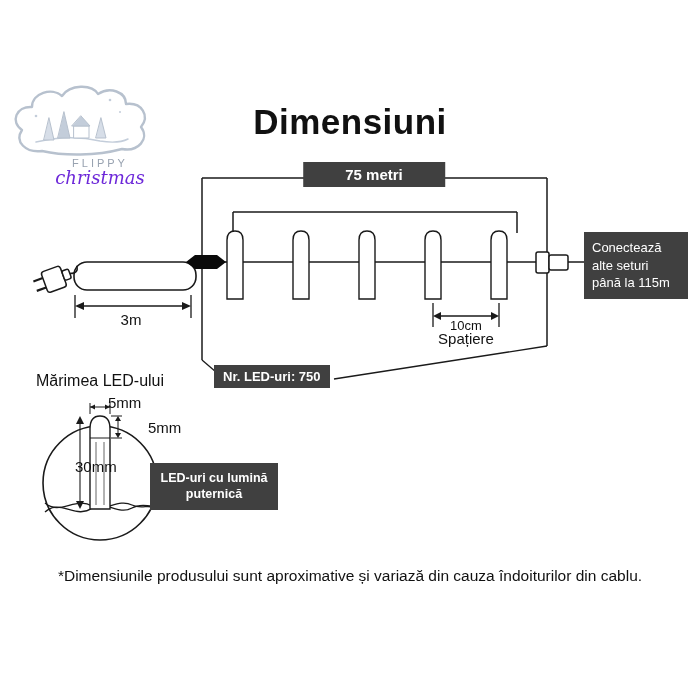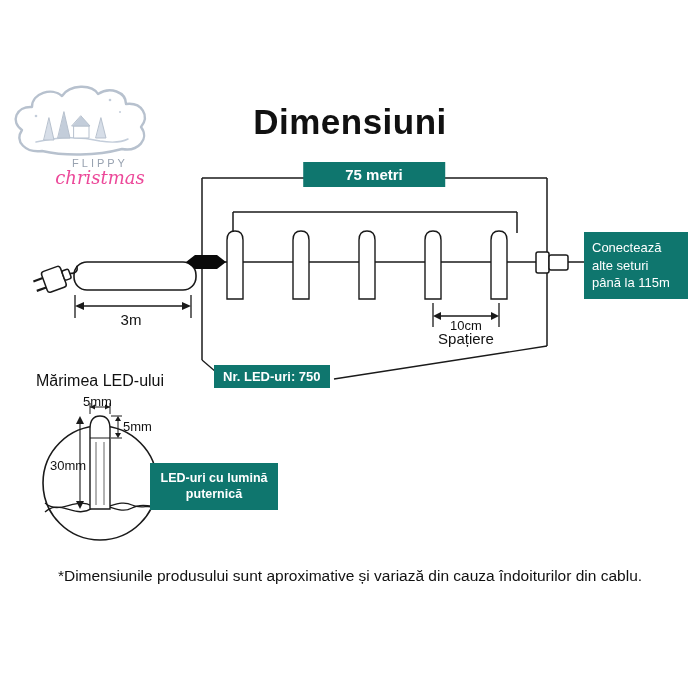--- a/index.html
+++ b/index.html
@@ -1,47 +1,47 @@
 <!DOCTYPE html>
 <html><head>
 <meta charset="utf-8">
 <style>
   html,body{margin:0;padding:0;background:#fff;}
   #stage{
     position:relative;width:700px;height:700px;background:#ffffff;
     font-family:"Liberation Sans",sans-serif;color:#111;overflow:hidden;
   }
   .abs{position:absolute;}
-  .badge{background:#0f766e;color:#ffffff;display:inline-block;}
+  .badge{background:#404040;color:#ffffff;display:inline-block;}
   .ctr{transform:translateX(-50%);white-space:nowrap;}
 
   #page-title{top:102px;left:0;right:0;text-align:center;font-size:35px;font-weight:700;letter-spacing:.5px;}
 
   #total-length-label{left:374px;top:162px;font-size:15px;font-weight:700;padding:4px 42px;}
   #sections-label{left:374px;top:197px;font-size:13.5px;font-weight:600;padding:3px 12px;}
 
   #lead-length-label{left:131px;top:311px;font-size:15px;}
   #spacing-value-label{left:466px;top:307px;font-size:13px;background:#fff;padding:0 5px;margin-top:11px;}
   #spacing-word{left:466px;top:330px;font-size:15px;}
 
   #led-count-badge{left:214px;top:365px;font-size:13px;font-weight:600;padding:4px 9px;white-space:nowrap;}
   #connect-note-badge{left:584px;top:232px;width:88px;font-size:13px;font-weight:400;padding:7px 8px;line-height:1.35;}
 
   #led-size-heading{left:36px;top:372px;font-size:16px;}
   #led-note-badge{left:150px;top:463px;width:112px;font-size:12.5px;font-weight:600;padding:7px 8px;line-height:1.3;text-align:center;}
 
-  .dim-lbl{font-size:13px;color:#111;}
+  .dim-lbl{font-size:15px;color:#111;margin-left:25px;}
   #dim-top-width{left:83px;top:394px;}
   #dim-cap-height{left:123px;top:419px;}
   #dim-body-height{left:50px;top:458px;}
 
   #footnote{left:0;right:0;top:567px;text-align:center;font-size:15.5px;}
 
   #logo-brand-name{left:100px;top:157px;font-size:11px;font-weight:400;letter-spacing:3px;color:#98a2b0;}
-  #logo-brand-script{left:100px;top:167px;font-size:18px;color:#ec4899;font-family:"DejaVu Serif",serif;font-style:italic;}
+  #logo-brand-script{left:100px;top:167px;font-size:18px;color:#6d28d9;font-family:"DejaVu Serif",serif;font-style:italic;}
 
   svg{position:absolute;left:0;top:0;}
 </style>
 </head>
 <body>
 
 <div id="stage">
 
   <svg width="700" height="700" viewBox="0 0 700 700">
 

